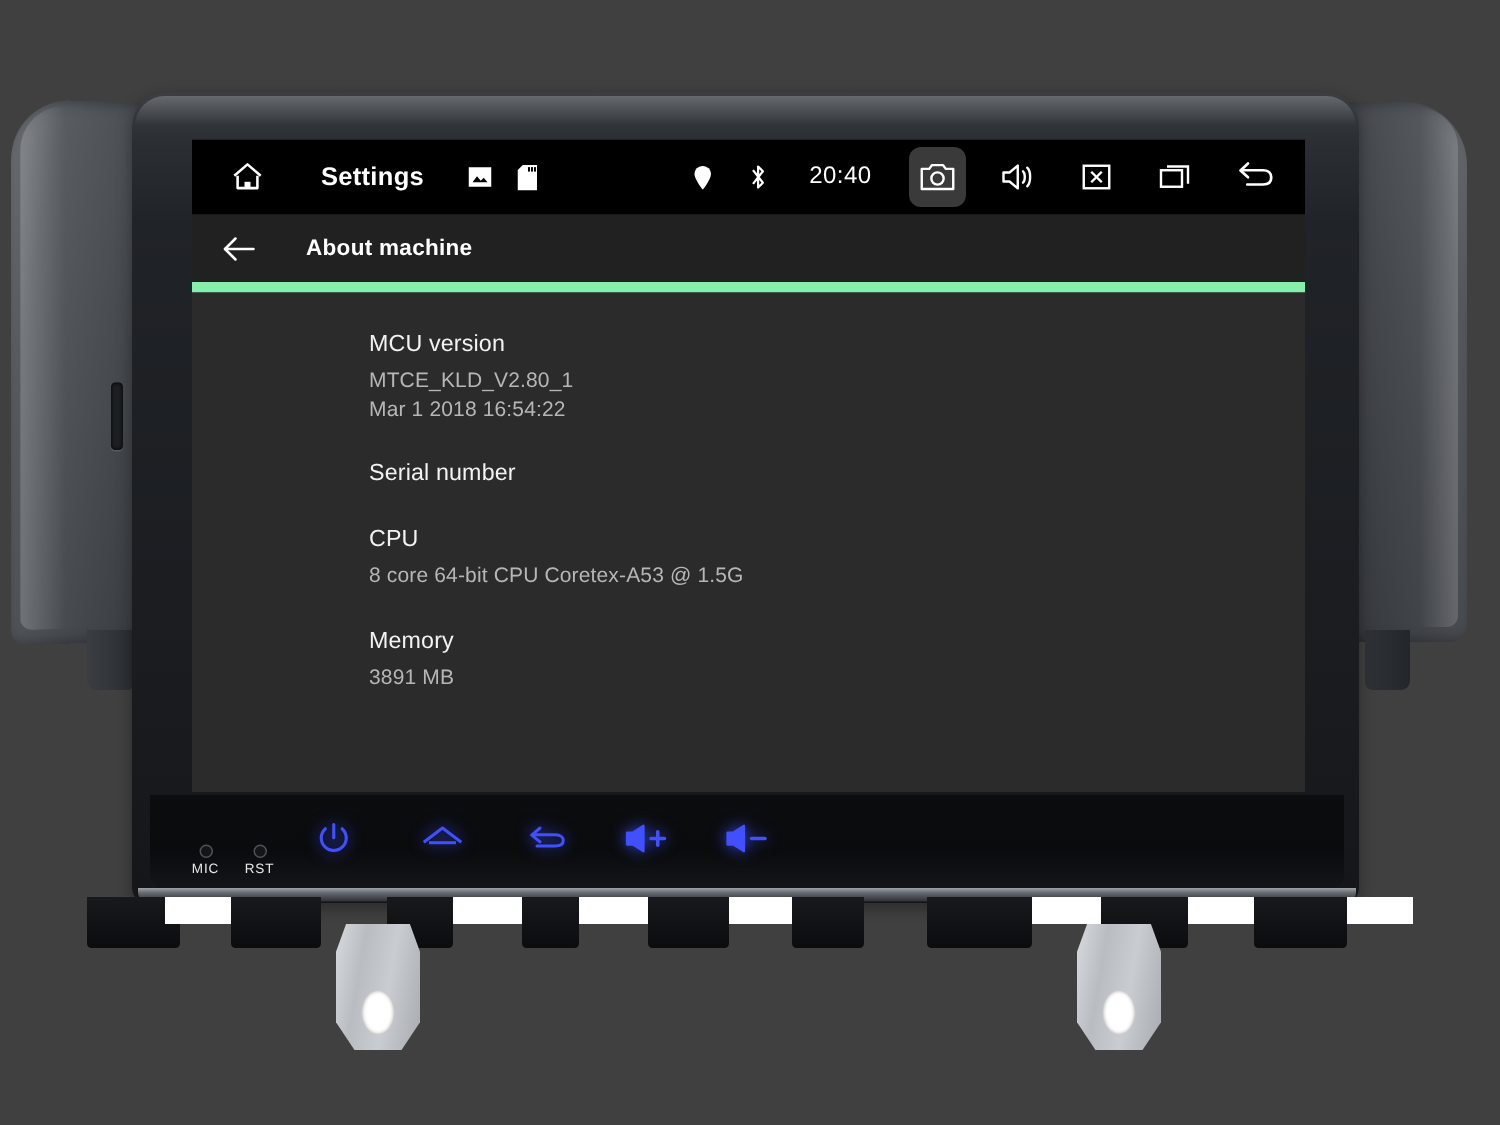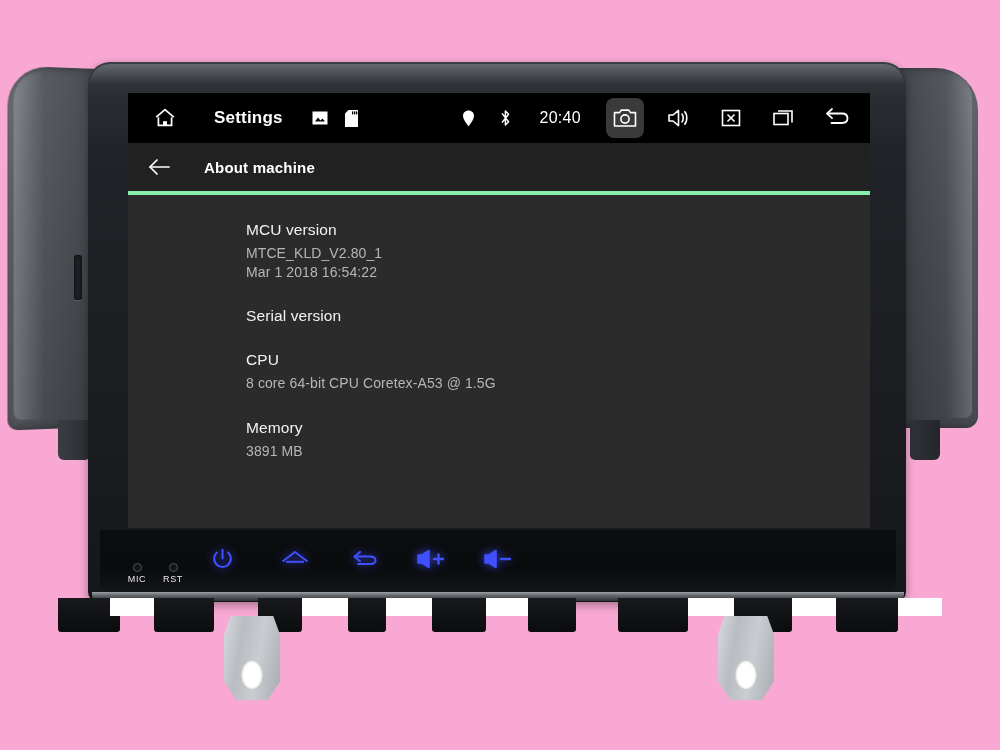--- a/index.html
+++ b/index.html
@@ -10,21 +10,21 @@
     height: 750px;
     background: #ffffff;
     font-family: "Liberation Sans", sans-serif;
     overflow: hidden;
   }
 
   #stage {
     position: relative;
     width: 1000px;
     height: 750px;
-    background: #f9a8d4;
+    background: #404040;
   }
 
   
   .unit {
     position: absolute;
     left: 0; top: 0;
     width: 1000px; height: 750px;
   }
 
   
@@ -148,21 +148,21 @@
   .icon-btn.hl { background: #3a3a3a; }
   .icon-sm { width: 22px; height: 24px; display: flex; align-items: center; justify-content: center; }
 
   
   .appbar {
     height: 52px;
     background: #212121;
     display: flex;
     align-items: center;
     padding-left: 18px;
-    border-bottom: 4px solid #86efac;
+    border-bottom: 7px solid #86efac;
   }
   .appbar-title {
     font-size: 15px;
     font-weight: bold;
     color: #ffffff;
     margin-left: 32px;
     letter-spacing: .2px;
   }
   .back-arrow { width: 26px; height: 26px; display:flex; align-items:center; justify-content:center; }
 
@@ -368,21 +368,21 @@
         <span class="appbar-title">About machine</span>
       </div>
 
       <div class="content">
         <div class="item">
           <div class="item-title">MCU version</div>
           <div class="item-value" style="white-space: pre-line;">MTCE_KLD_V2.80_1
 Mar  1 2018 16:54:22</div>
         </div>
         <div class="item">
-          <div class="item-title">Serial version</div>
+          <div class="item-title">Serial number</div>
         </div>
         <div class="item">
           <div class="item-title">CPU</div>
           <div class="item-value" style="white-space: pre-line;">8 core 64-bit CPU Coretex-A53 @ 1.5G</div>
         </div>
         <div class="item">
           <div class="item-title">Memory</div>
           <div class="item-value" style="white-space: pre-line;">3891 MB</div>
         </div>
       </div>

